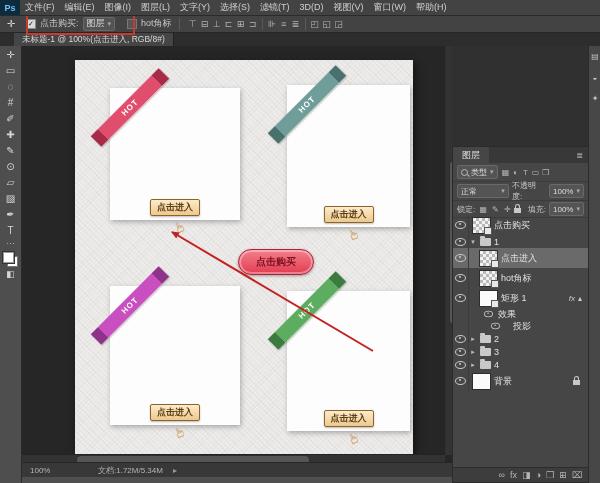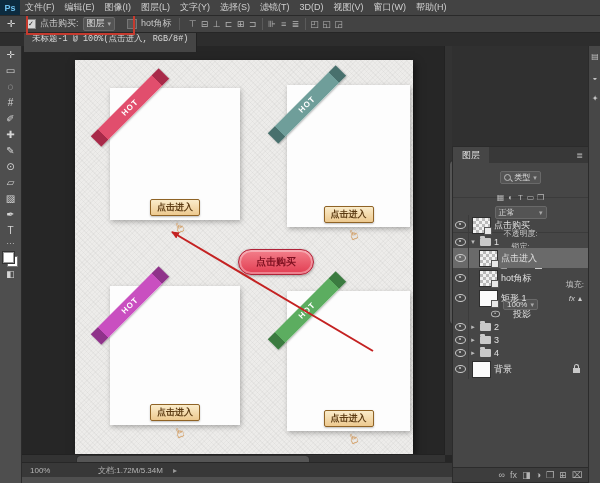--- a/index.html
+++ b/index.html
@@ -22,22 +22,22 @@
   .cb{width:8px;height:8px;background:#d8d8d8;border:1px solid #888;display:inline-flex;
       align-items:center;justify-content:center;font-size:7px;color:#222;line-height:8px;}
   .cb.empty{background:#555;border-color:#777;}
   .ps-select{display:inline-flex;align-items:center;gap:3px;background:#545454;border:1px solid #696969;
              border-radius:2px;height:12px;padding:0 3px;color:#ddd;white-space:nowrap;}
   .ps-select .car{color:#aaa;font-size:7px;}
   .sep{width:1px;height:12px;background:#5a5a5a;margin:0 3px;}
   .opt-ic{width:12px;text-align:center;color:#b5b5b5;font-size:9px;cursor:default;}
   
   .tabbar{position:absolute;left:0;top:32px;width:600px;height:14px;background:#2d2d2d;z-index:18;}
-  .doc-tab{position:absolute;left:24px;top:0;height:20px;background:#454545;color:#d8d8d8;
-           font-size:8.5px;line-height:14px;padding:0 8px;border-right:1px solid #222;white-space:nowrap;font-family:Liberation Mono, monospace;}
+  .doc-tab{position:absolute;left:14px;top:0;height:14px;background:#454545;color:#d8d8d8;
+           font-size:8.5px;line-height:14px;padding:0 8px;border-right:1px solid #222;white-space:nowrap;}
   
   .toolbar{position:absolute;left:0;top:46px;width:21px;height:437px;background:#4e4e4e;
            border-right:1px solid #2b2b2b;display:flex;flex-direction:column;align-items:center;z-index:15;}
   .tool{height:16px;width:100%;display:flex;align-items:center;justify-content:center;
         color:#d5d5d5;font-size:10px;cursor:default;}
   .tool-more{color:#bbb;font-size:9px;height:10px;line-height:6px;}
   .swatches{position:relative;width:15px;height:15px;margin-top:4px;}
   .sw-bg{position:absolute;right:0;bottom:0;width:9px;height:9px;background:#fff;border:1px solid #777;}
   .sw-fg{position:absolute;left:0;top:0;width:9px;height:9px;background:#fff;border:1px solid #999;box-shadow:0 0 0 1px #333;}
   
@@ -75,22 +75,22 @@
   .statusbar .zoomv{width:40px;}
   .statusbar .docinfo{margin-left:28px;}
   .statusbar .st-arrow{margin-left:10px;color:#999;}
   .bottomstrip{position:absolute;left:22px;top:477px;width:430px;height:6px;background:#4f4f4f;}
   
   .dock{position:absolute;left:452px;top:46px;width:136px;height:437px;background:#303030;}
   .layers-panel{position:absolute;left:0;top:100px;right:0;bottom:0;background:#464646;border:1px solid #2b2b2b;border-right:none;}
   .panel-header{height:16px;background:#383838;display:flex;align-items:center;}
   .panel-tab{background:#464646;height:16px;line-height:16px;padding:0 9px;color:#e2e2e2;font-size:9px;}
   .panel-menu{margin-left:auto;padding:0 5px;color:#aaa;font-size:8px;}
-  .filter-row,.blend-row,.lock-row{display:flex;align-items:center;padding:8px 4px;gap:9px;background:#464646;
-             border-bottom:1px solid #3b3b3b;font-size:8px;color:#c5c5c5;flex-direction:column;}
+  .filter-row,.blend-row,.lock-row{display:flex;align-items:center;padding:0 4px;gap:3px;background:#464646;
+             border-bottom:1px solid #3b3b3b;font-size:8px;color:#c5c5c5;}
   .filter-row{height:18px;}.blend-row{height:18px;}.lock-row{height:16px;}
   .mag{width:5px;height:5px;border:1px solid #bbb;border-radius:50%;position:relative;display:inline-block;}
   .mag::after{content:'';position:absolute;width:3px;height:1px;background:#bbb;right:-3px;bottom:-1px;transform:rotate(45deg);}
   .mini-ic{width:10px;text-align:center;color:#b9b9b9;font-size:8px;}
   .lockcss{width:7px;height:5px;background:#c9c9c9;position:relative;display:inline-block;margin-top:3px;}
   .lockcss::before{content:'';position:absolute;top:-4px;left:1px;width:3px;height:3px;border:1px solid #c9c9c9;
                    border-bottom:none;border-radius:3px 3px 0 0;}
   .layer-rows{position:absolute;left:0;top:68px;right:0;bottom:14px;overflow:hidden;}
   .lrow{display:flex;align-items:center;height:20px;cursor:pointer;}
   .lrow.sel{background:#6a6a6a;}
@@ -355,20 +355,26 @@
               <span class="badge"></span>
             </span>
             <span class="lname">矩形 1</span>
             <span class="fx-right">
               <span>fx</span>
               <span>▴</span>
             </span>
           </div>
           <div class="lrow eff">
             <span class="eye-cell"></span>
+            <span style="width: 14px;"></span>
+            <span class="eye s"></span>
+            <span class="lname" style="margin-left: 4px;">效果</span>
+          </div>
+          <div class="lrow eff">
+            <span class="eye-cell"></span>
             <span style="width: 21px;"></span>
             <span class="eye s"></span>
             <span class="lname" style="margin-left: 12px;">投影</span>
           </div>
           <div class="lrow small">
             <span class="eye-cell">
               <span class="eye"></span>
             </span>
             <span class="tri">▸</span>
             <span class="folder"></span>

